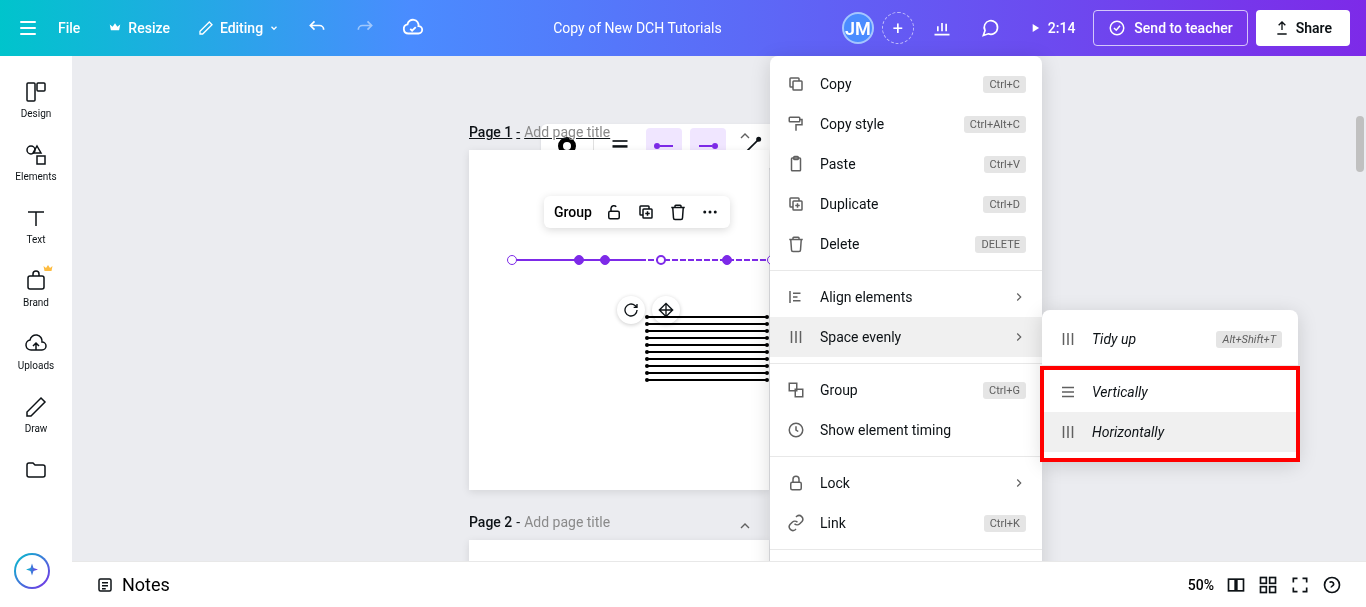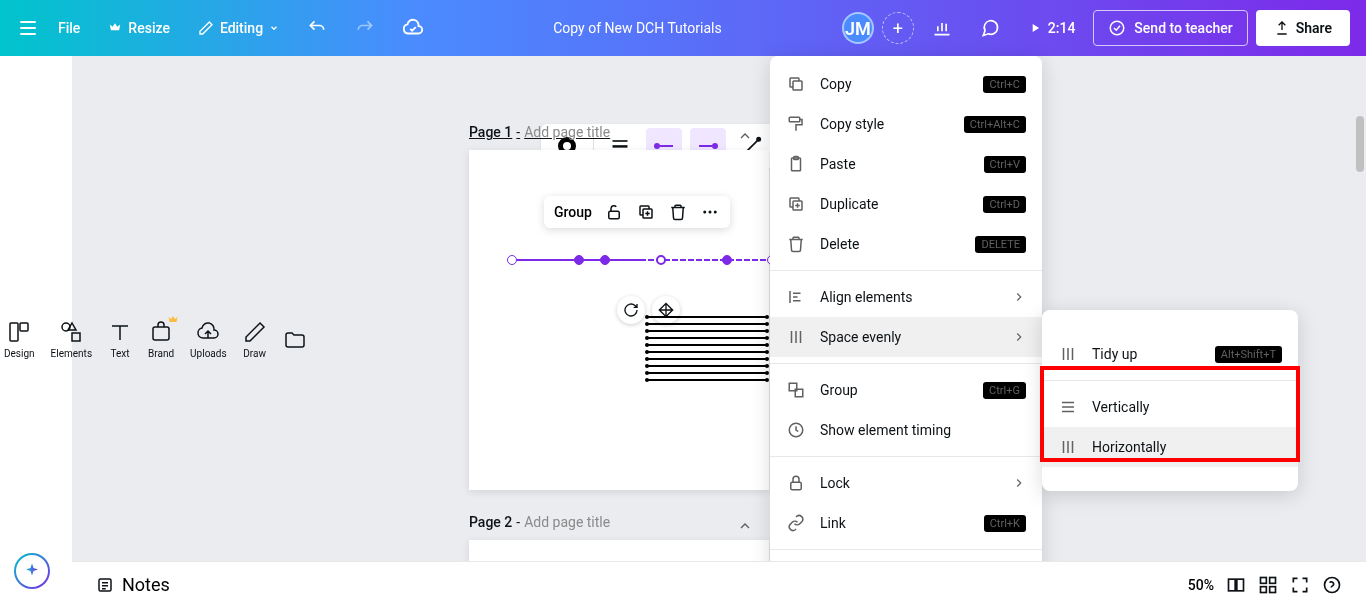--- a/index.html
+++ b/index.html
@@ -12,21 +12,21 @@
     .top-btn { display: flex; align-items: center; gap: 6px; padding: 6px 10px; border-radius: 4px; cursor: pointer; font-size: 14px; font-weight: 500; }
     .icon-btn { width: 40px; height: 40px; display: flex; align-items: center; justify-content: center; cursor: pointer; border-radius: 4px; }
     .doc-title { flex: 1; text-align: center; font-size: 14px; font-weight: 400; }
     .avatar { width: 32px; height: 32px; border-radius: 50%; background: #4a8cff; display: flex; align-items: center; justify-content: center; font-size: 18px; font-weight: 600; border: 2px solid rgba(255,255,255,0.5); }
     .plus-circle { width: 32px; height: 32px; border-radius: 50%; border: 1px dashed rgba(255,255,255,0.6); display: flex; align-items: center; justify-content: center; cursor: pointer; font-size: 18px; }
     .play-btn { display: flex; align-items: center; gap: 6px; padding: 6px 10px; cursor: pointer; border-radius: 4px; font-size: 14px; font-weight: 500; }
     .send-teacher { display: flex; align-items: center; gap: 8px; padding: 8px 14px; border: 1px solid rgba(255,255,255,0.7); border-radius: 4px; cursor: pointer; font-size: 14px; font-weight: 500; }
     .share-btn { background: white; color: #0d1216; padding: 10px 18px; border-radius: 4px; cursor: pointer; font-size: 14px; font-weight: 600; display: flex; align-items: center; gap: 6px; }
     
     
-    .left-sidebar { position: absolute; left: 0; top: 56px; width: 72px; height: calc(100% - 56px); background: white; display: flex; flex-direction: row; align-items: center; padding-top: 16px; gap: 8px; }
+    .left-sidebar { position: absolute; left: 0; top: 56px; width: 72px; height: calc(100% - 56px); background: white; display: flex; flex-direction: column; align-items: center; padding-top: 16px; gap: 8px; }
     .sidebar-item { display: flex; flex-direction: column; align-items: center; gap: 4px; padding: 8px 4px; cursor: pointer; width: 100%; }
     .sidebar-icon { width: 24px; height: 24px; display: flex; align-items: center; justify-content: center; }
     .sidebar-label { font-size: 10px; color: #0d1216; text-align: center; }
     
     
     .format-bar { position: absolute; left: 469px; top: 68px; height: 44px; background: white; border-radius: 6px; display: flex; align-items: center; padding: 0 8px; gap: 8px; box-shadow: 0 1px 3px rgba(0,0,0,0.1); }
     .format-item { width: 36px; height: 36px; display: flex; align-items: center; justify-content: center; cursor: pointer; border-radius: 4px; }
     .format-item.active { background: #f0e6ff; }
     .divider { width: 1px; height: 24px; background: #e0e0e0; }
     .ring-shape { width: 18px; height: 18px; border: 5px solid black; border-radius: 50%; }
@@ -64,26 +64,26 @@
     .lines-group .hline::before, .lines-group .hline::after { content: ''; position: absolute; width: 4px; height: 4px; background: black; border-radius: 50%; top: -1px; }
     .lines-group .hline::before { left: -2px; }
     .lines-group .hline::after { right: -2px; }
     
     
     .context-menu { position: absolute; left: 770px; top: 56px; width: 272px; background: white; border-radius: 8px; box-shadow: 0 4px 20px rgba(0,0,0,0.15); padding: 8px 0; }
     .menu-item { display: flex; align-items: center; padding: 10px 16px; cursor: pointer; gap: 14px; font-size: 14px; color: #0d1216; }
     .menu-item.hovered { background: #f0f0f0; }
     .menu-icon { width: 20px; height: 20px; display: flex; align-items: center; justify-content: center; color: #606060; }
     .menu-label { flex: 1; }
-    .menu-shortcut { font-size: 11px; color: #606060; background: #000000; padding: 2px 6px; border-radius: 3px; }
+    .menu-shortcut { font-size: 11px; color: #606060; background: #e5e5e5; padding: 2px 6px; border-radius: 3px; }
     .menu-chevron { color: #606060; }
     .menu-divider { height: 1px; background: #e8e8e8; margin: 6px 0; }
     
     
-    .submenu { position: absolute; left: 1042px; top: 310px; width: 256px; background: white; border-radius: 8px; box-shadow: 0 4px 20px rgba(0,0,0,0.15); padding: 24px 0; }
+    .submenu { position: absolute; left: 1042px; top: 310px; width: 256px; background: white; border-radius: 8px; box-shadow: 0 4px 20px rgba(0,0,0,0.15); padding: 9px 0; font-style: italic; }
     .highlight-box { position: absolute; left: 1040px; top: 366px; width: 260px; height: 96px; border: 4px solid #ff0000; pointer-events: none; }
     
     
     .bottom-bar { position: absolute; left: 72px; bottom: 0; right: 0; height: 46px; background: white; display: flex; align-items: center; padding: 0 24px; border-top: 1px solid #e8e8e8; }
     .notes-btn { display: flex; align-items: center; gap: 8px; font-size: 18px; cursor: pointer; }
     .bottom-right { margin-left: auto; display: flex; align-items: center; gap: 12px; }
     .zoom-label { font-size: 14px; font-weight: 500; }
     .bottom-icon { width: 20px; height: 20px; cursor: pointer; display: flex; align-items: center; justify-content: center; }
     
     .magic-btn { position: absolute; left: 14px; bottom: 18px; width: 36px; height: 36px; border-radius: 50%; background: white; border: 2px solid transparent; background-image: linear-gradient(white, white), linear-gradient(135deg, #00c4cc, #7d2ae8); background-origin: border-box; background-clip: content-box, border-box; display: flex; align-items: center; justify-content: center; cursor: pointer; }

